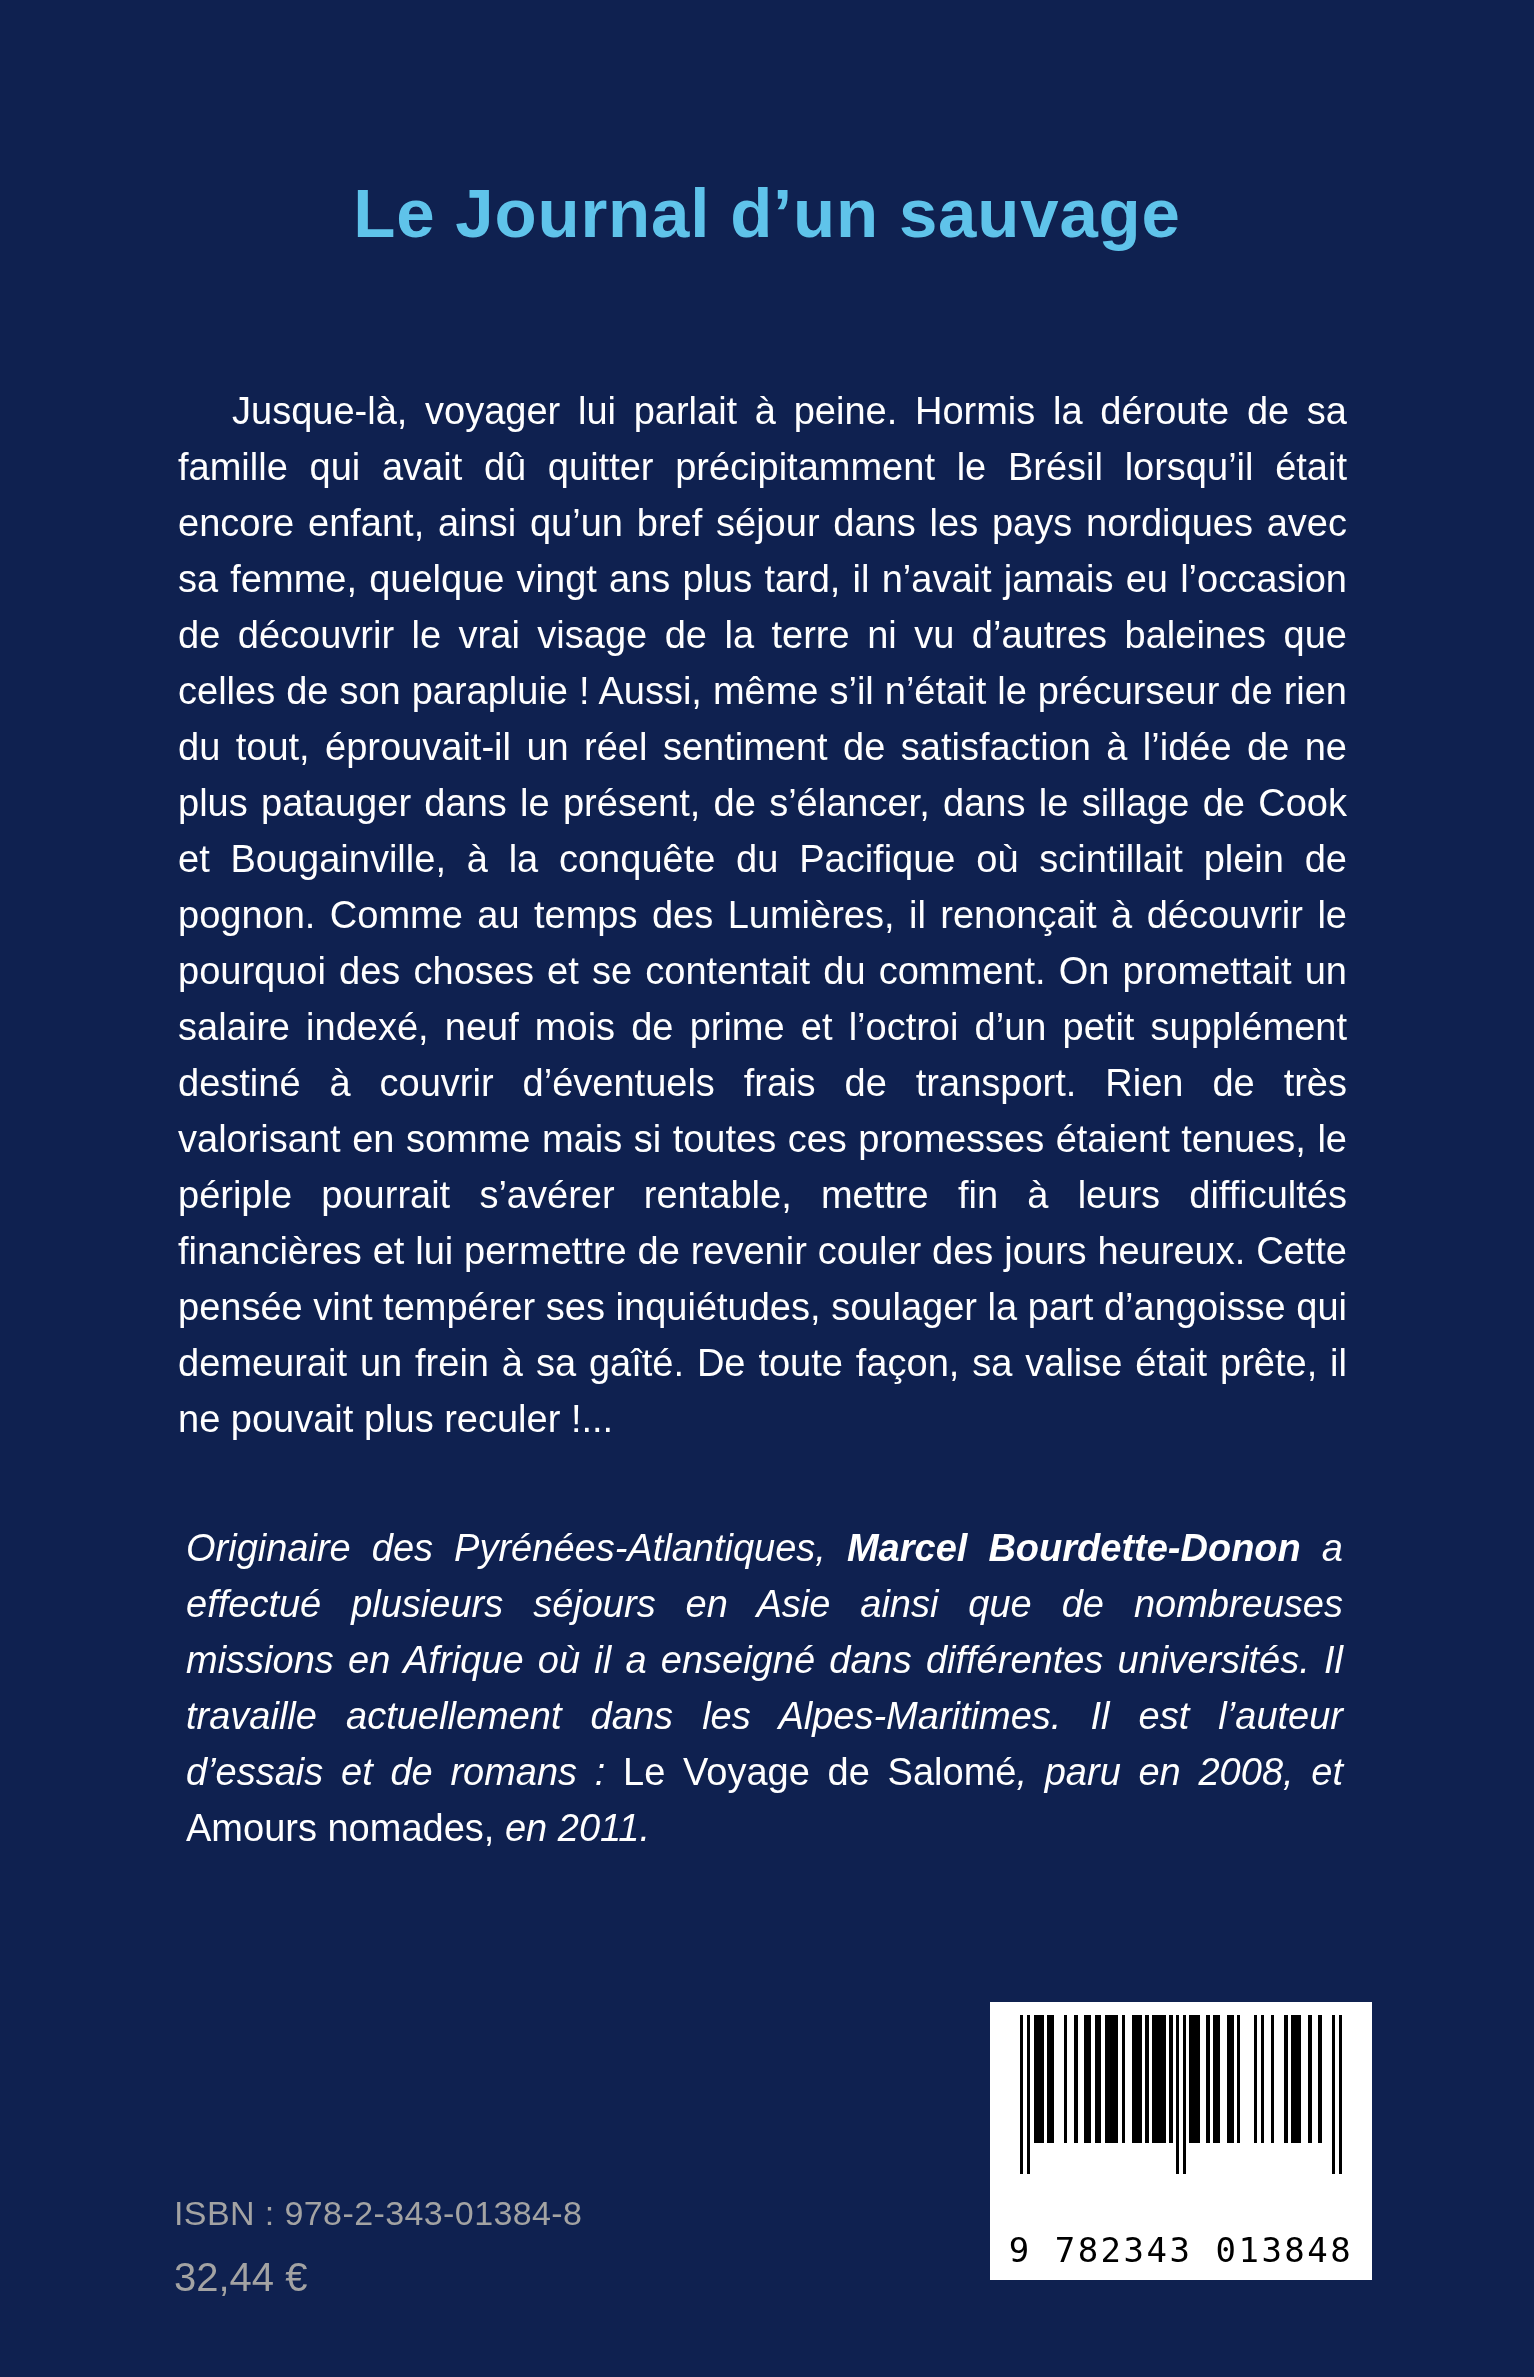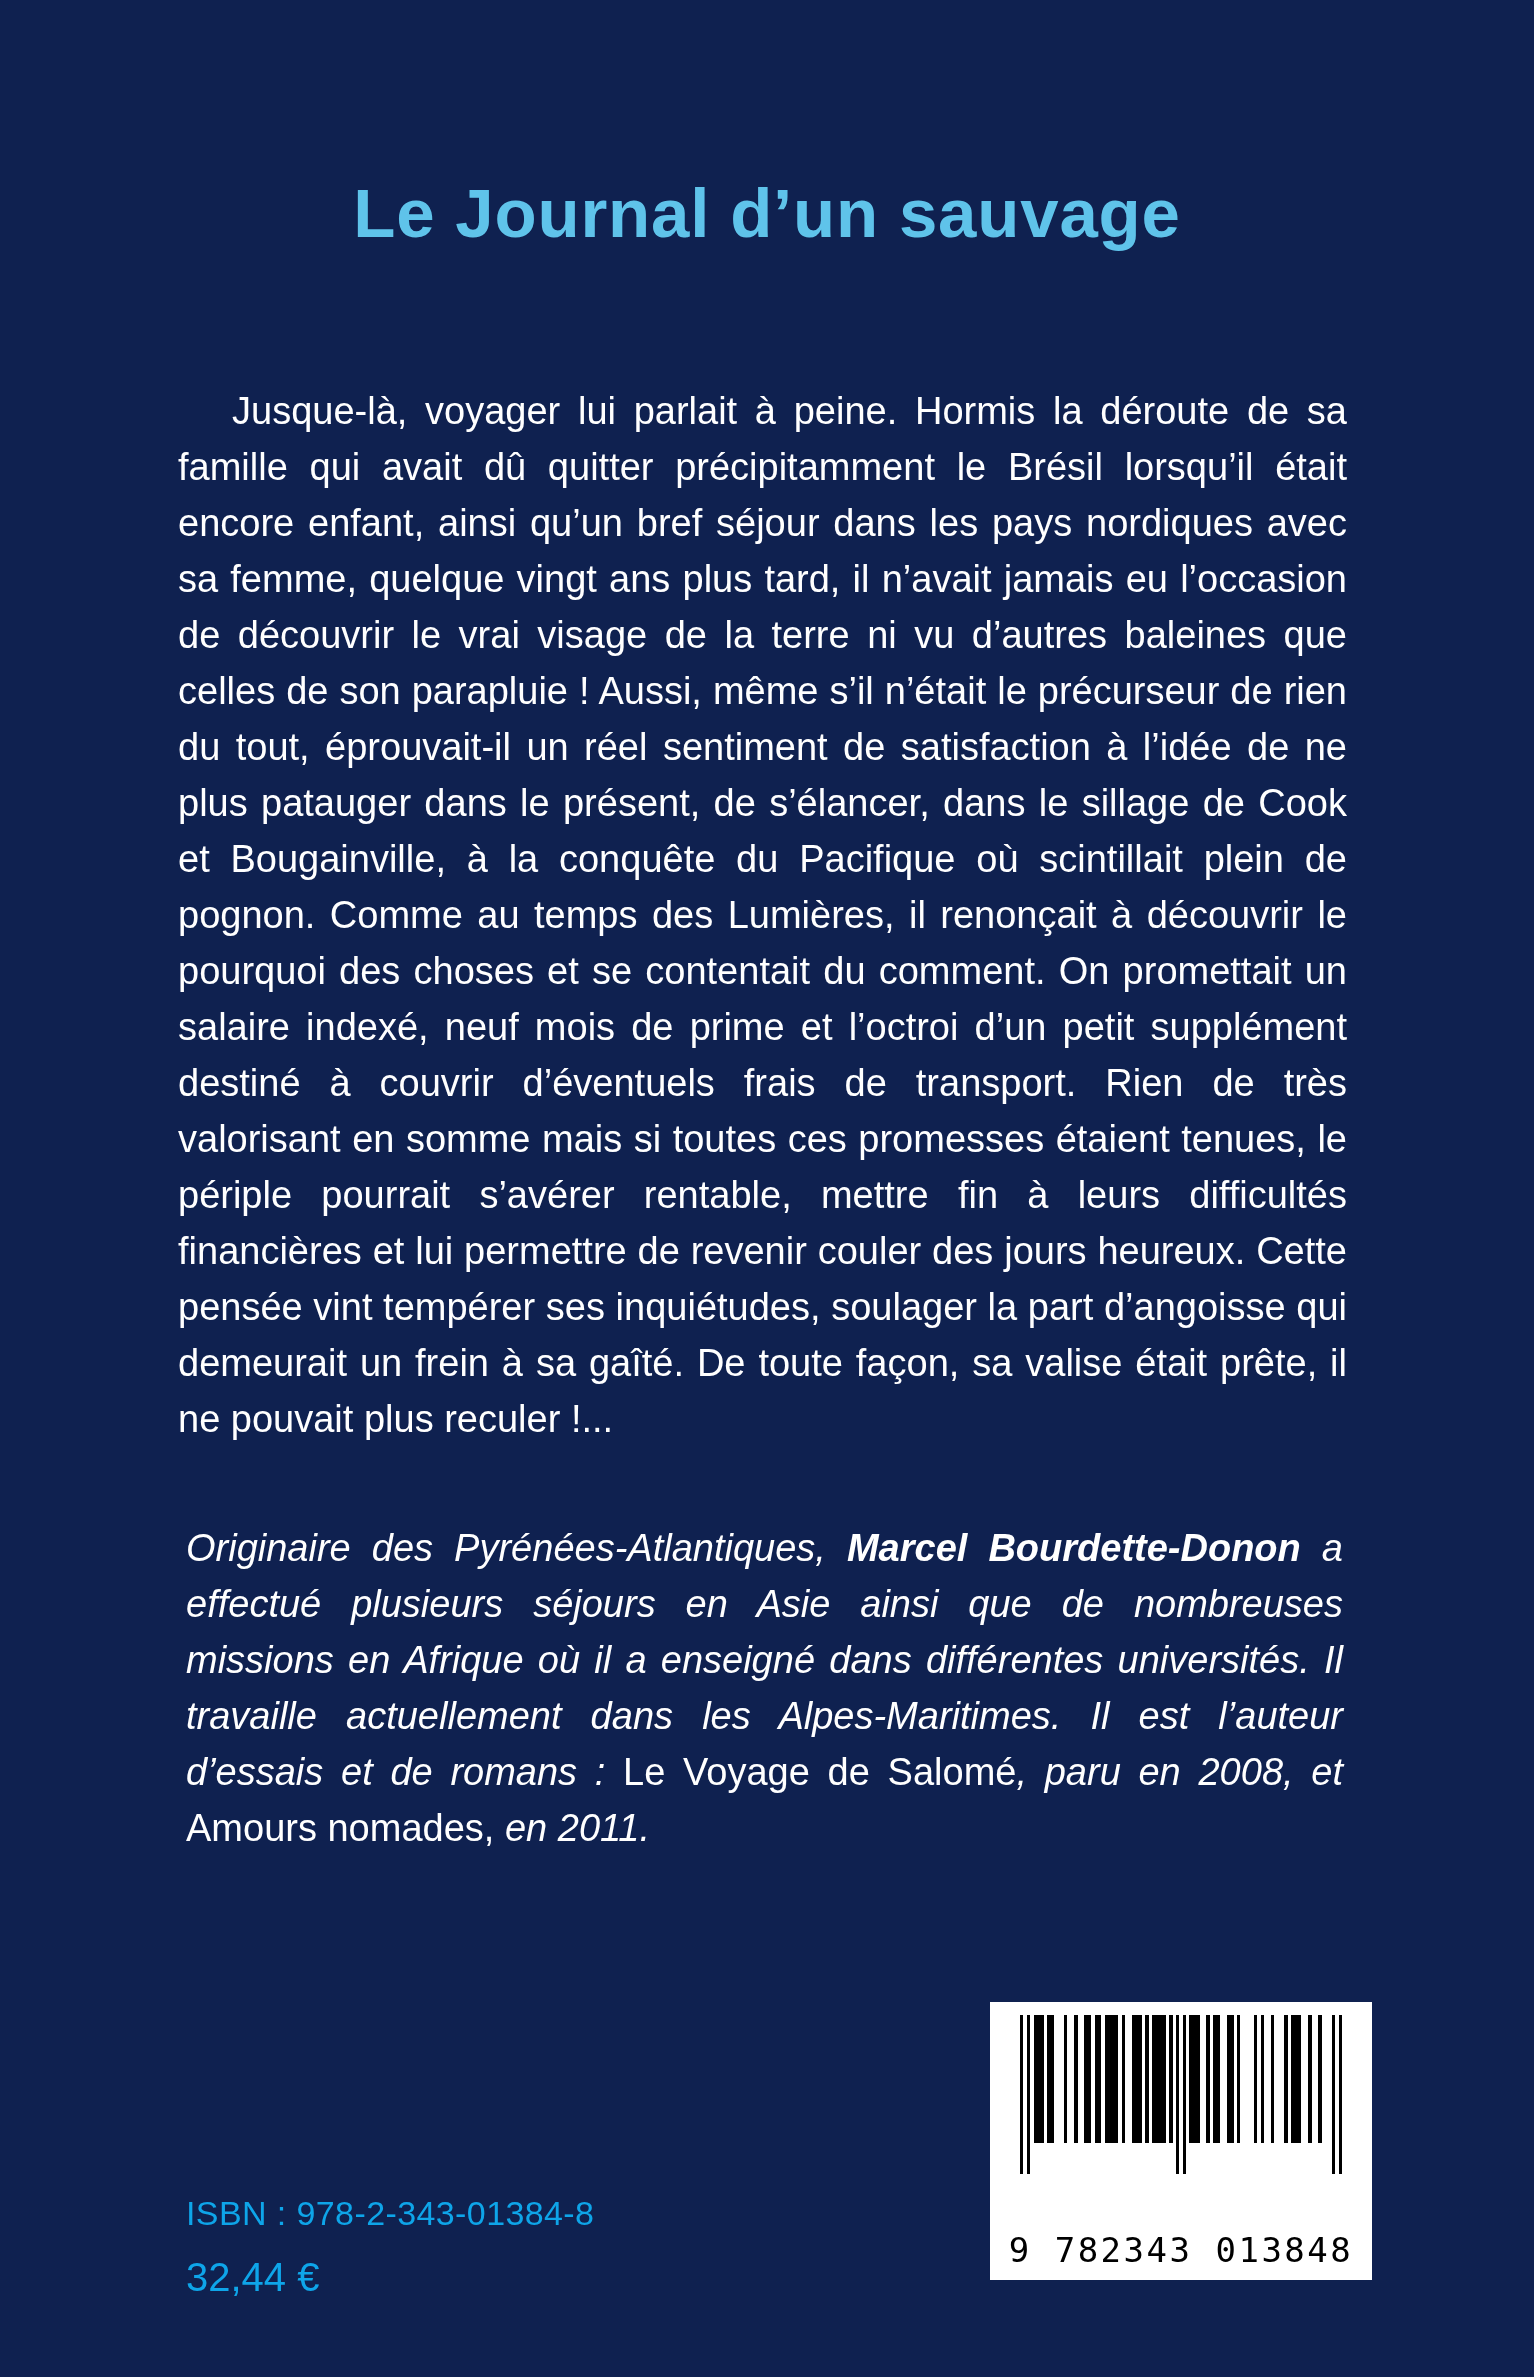--- a/index.html
+++ b/index.html
@@ -50,23 +50,23 @@
     font-size: 38px;
     line-height: 56px;
     text-align: justify;
     font-style: italic;
   }
   .bio .author { font-weight: bold; }
   .bio .roman { font-style: normal; }
 
   .footer-left {
     position: absolute;
-    left: 186px;
+    left: 174px;
     bottom: 77px;
-    color: #0ea5e9;
+    color: #a3a3a3;
   }
   .isbn { font-size: 34px; letter-spacing: 0.4px; }
   .price { font-size: 40px; margin-top: 22px; }
 
   .barcode-box {
     position: absolute;
     right: 162px;
     bottom: 97px;
     width: 382px;
     height: 278px;

